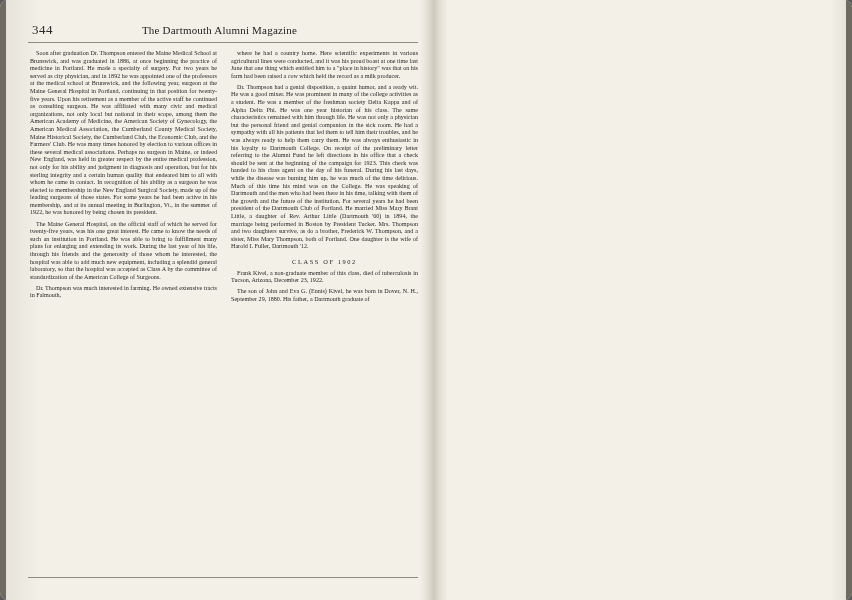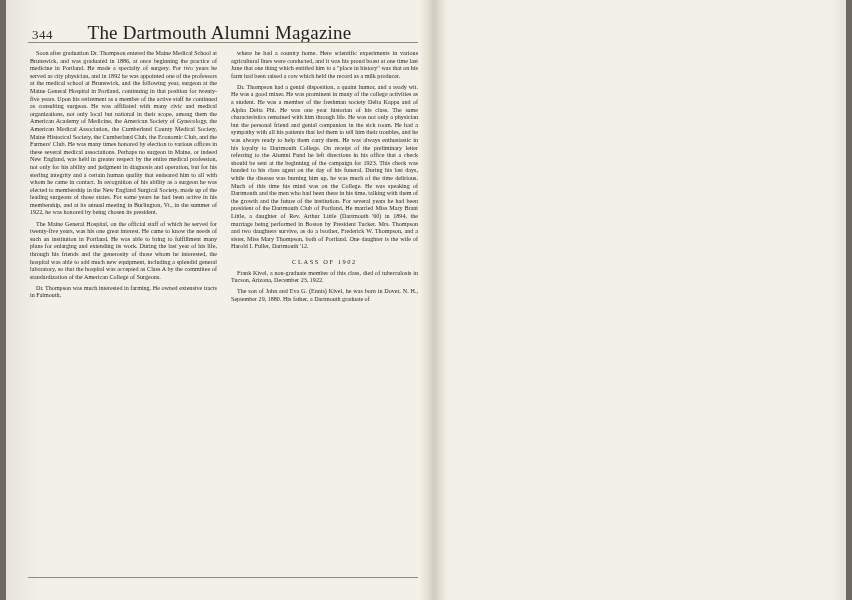--- a/index.html
+++ b/index.html
@@ -7,20 +7,21 @@
     padding: 0;
     background: #5a5a5a;
   }
   #page {
     position: relative;
     width: 852px;
     height: 600px;
     background: #d9d6cc;
     overflow: hidden;
     font-family: "Liberation Serif", serif;
+    border-radius: 8px;
   }
   
   .spread-bg {
     position: absolute;
     inset: 0;
     background:
       linear-gradient(to right,
         #6e6a62 0px, #6e6a62 6px,
         #e6e3da 6px, #efece3 30px,
         #f3f0e8 40px, #f3f0e8 420px,
@@ -48,21 +49,21 @@
   }
   .folio {
     font-size: 13px;
     color: #2b2b2b;
     letter-spacing: 0.5px;
     font-family: "Liberation Serif", serif;
   }
   .mag-title {
     flex: 1;
     text-align: center;
-    font-size: 19px;
+    font-size: 11px;
     color: #222;
     letter-spacing: 0.2px;
     font-family: "Liberation Serif", serif;
     padding-right: 28px;
   }
   .rule-top {
     position: absolute;
     top: 42px;
     left: 22px;
     right: 16px;

